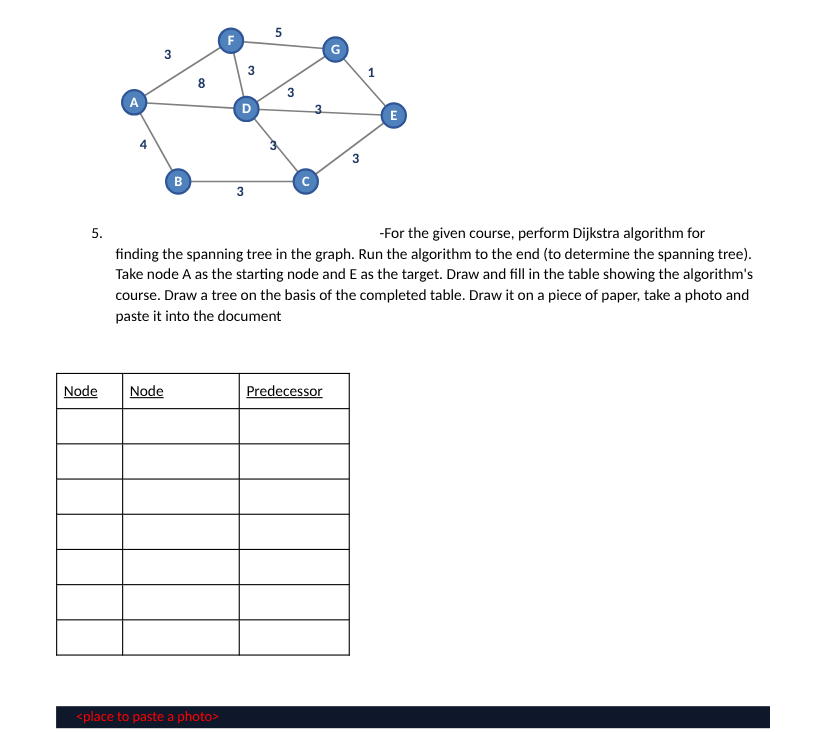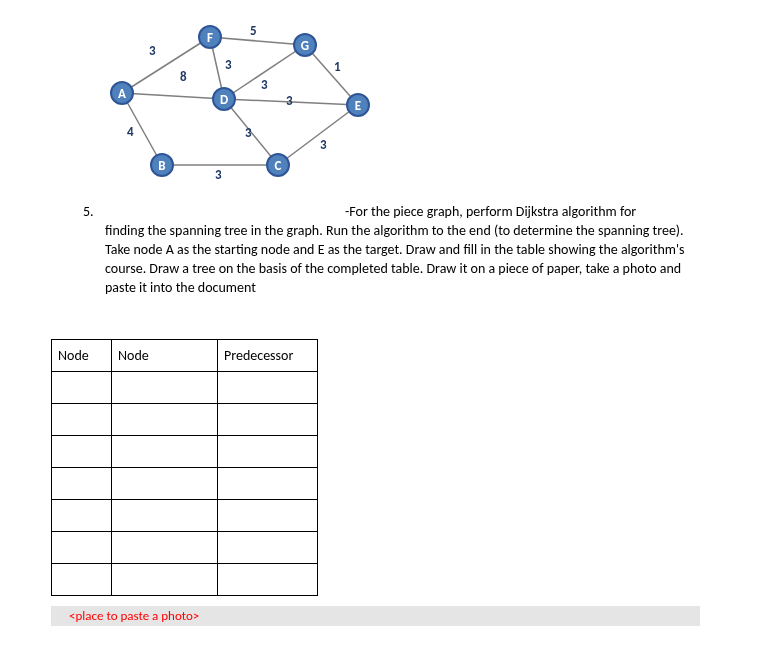--- a/index.html
+++ b/index.html
@@ -75,31 +75,31 @@
     border-collapse: collapse;
   }
   table.dtable td, table.dtable th {
     border: 1px solid #000;
     height: 32px;
     font-weight: normal;
     text-align: left;
     padding: 0 6px;
     box-sizing: border-box;
   }
-  table.dtable th { font-weight: normal; }
+  table.dtable th { font-weight: normal; text-decoration: underline; }
   .col-node { width: 60px; }
   .col-cost { width: 106px; }
   .col-pred { width: 100px; }
   .photo-placeholder {
     position: absolute;
     left: 51px;
-    top: 606px;
+    top: 642px;
     width: 649px;
     height: 20px;
-    background: #e5e5e5;
+    background: #0f172a;
     color: #FF0000;
     font-size: 13px;
     padding-left: 18px;
     box-sizing: border-box;
     line-height: 20px;
   }
 </style>
 </head>
 <body>
 
@@ -150,21 +150,21 @@
   <div class="elabel" style="left:145px;top:110px">3</div>
   <div class="elabel" style="left:186px;top:78px">3</div>
   <div class="elabel" style="left:234px;top:44px">1</div>
   <div class="elabel" style="left:115px;top:152px">3</div>
   <div class="elabel" style="left:220px;top:122px">3</div>
 </div>
 
 <div class="qnum">5.</div>
 
 <div class="qtext">
-  <span class="firstline">-For the piece graph, perform Dijkstra algorithm for</span>
+  <span class="firstline">-For the given course, perform Dijkstra algorithm for</span>
   <span>finding the spanning tree in the graph. Run the algorithm to the end (to determine the spanning tree). Take node A as the starting node and E as the target. Draw and fill in the table showing the algorithm's course. Draw a tree on the basis of the completed table. Draw it on a piece of paper, take a photo and paste it into the document</span>
 </div>
 
 <table class="dtable">
   <tbody>
       <tr>
     <th class="col-node">Node</th>
     <th class="col-cost">Node</th>
     <th class="col-pred">Predecessor</th>
   </tr>

